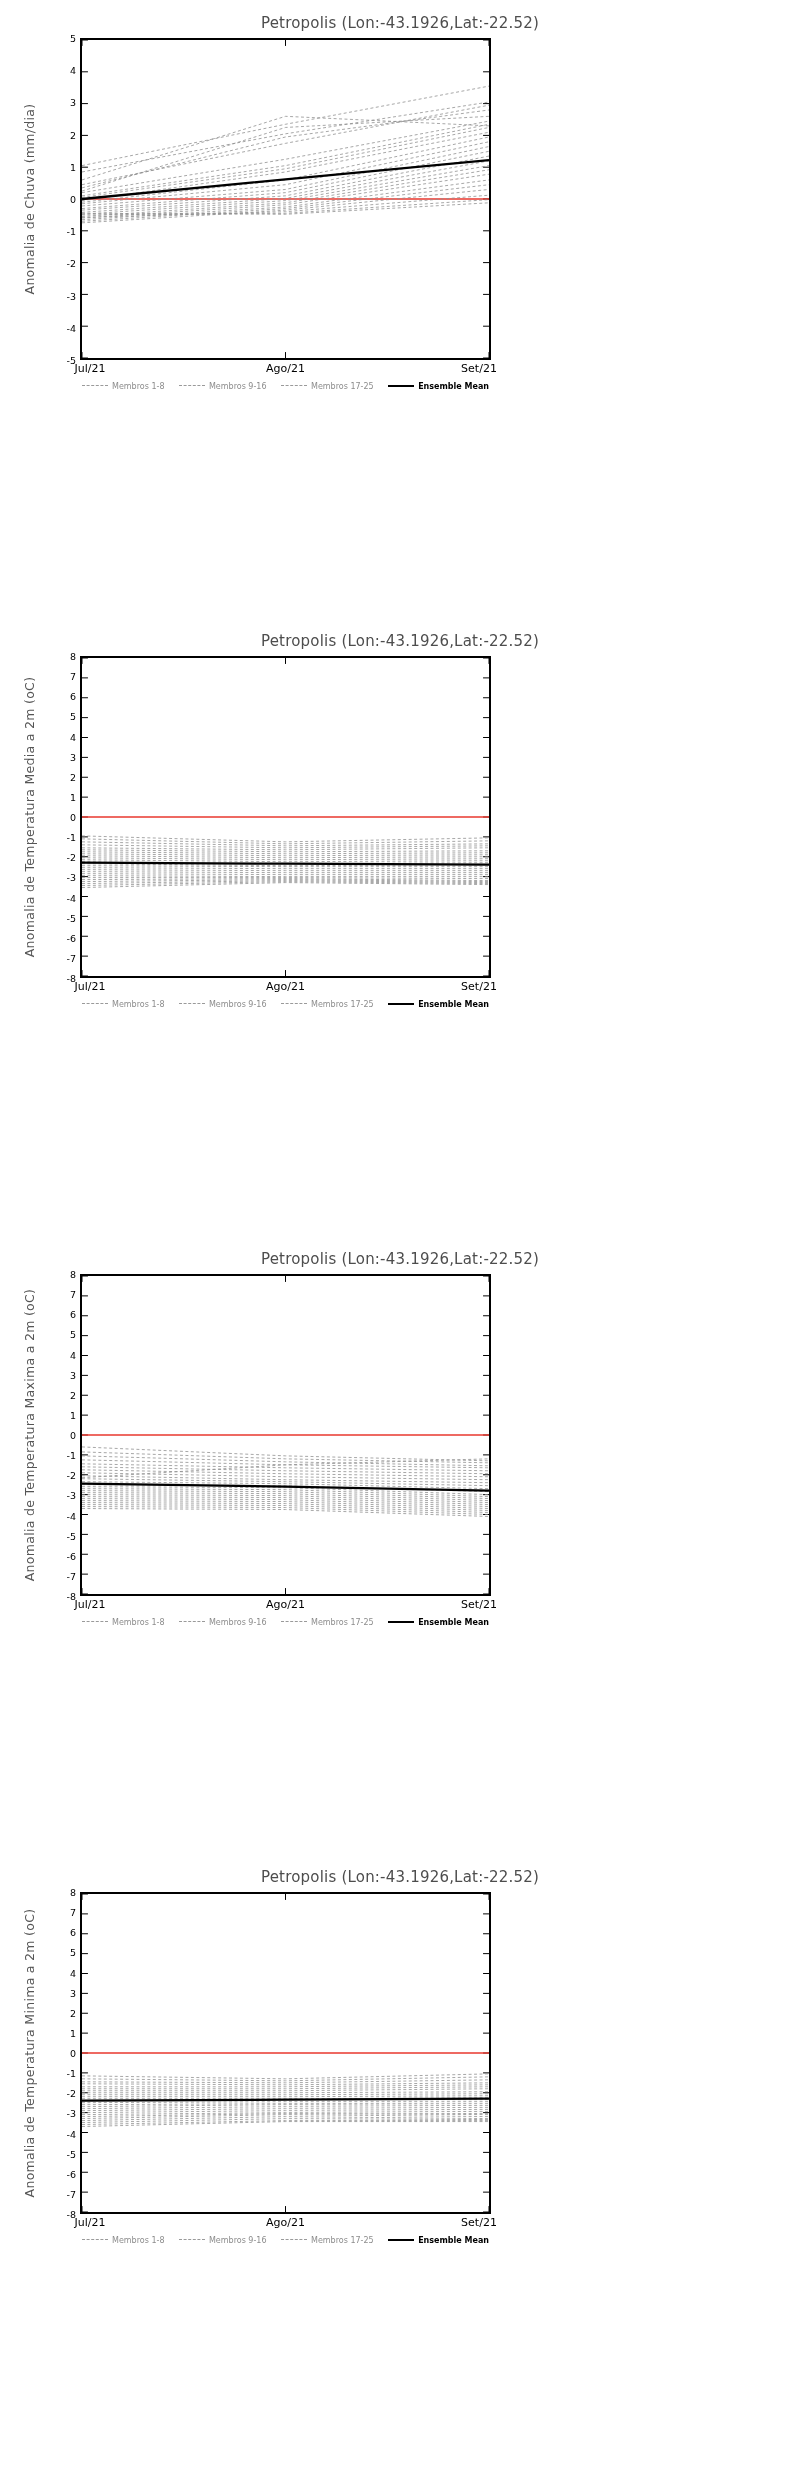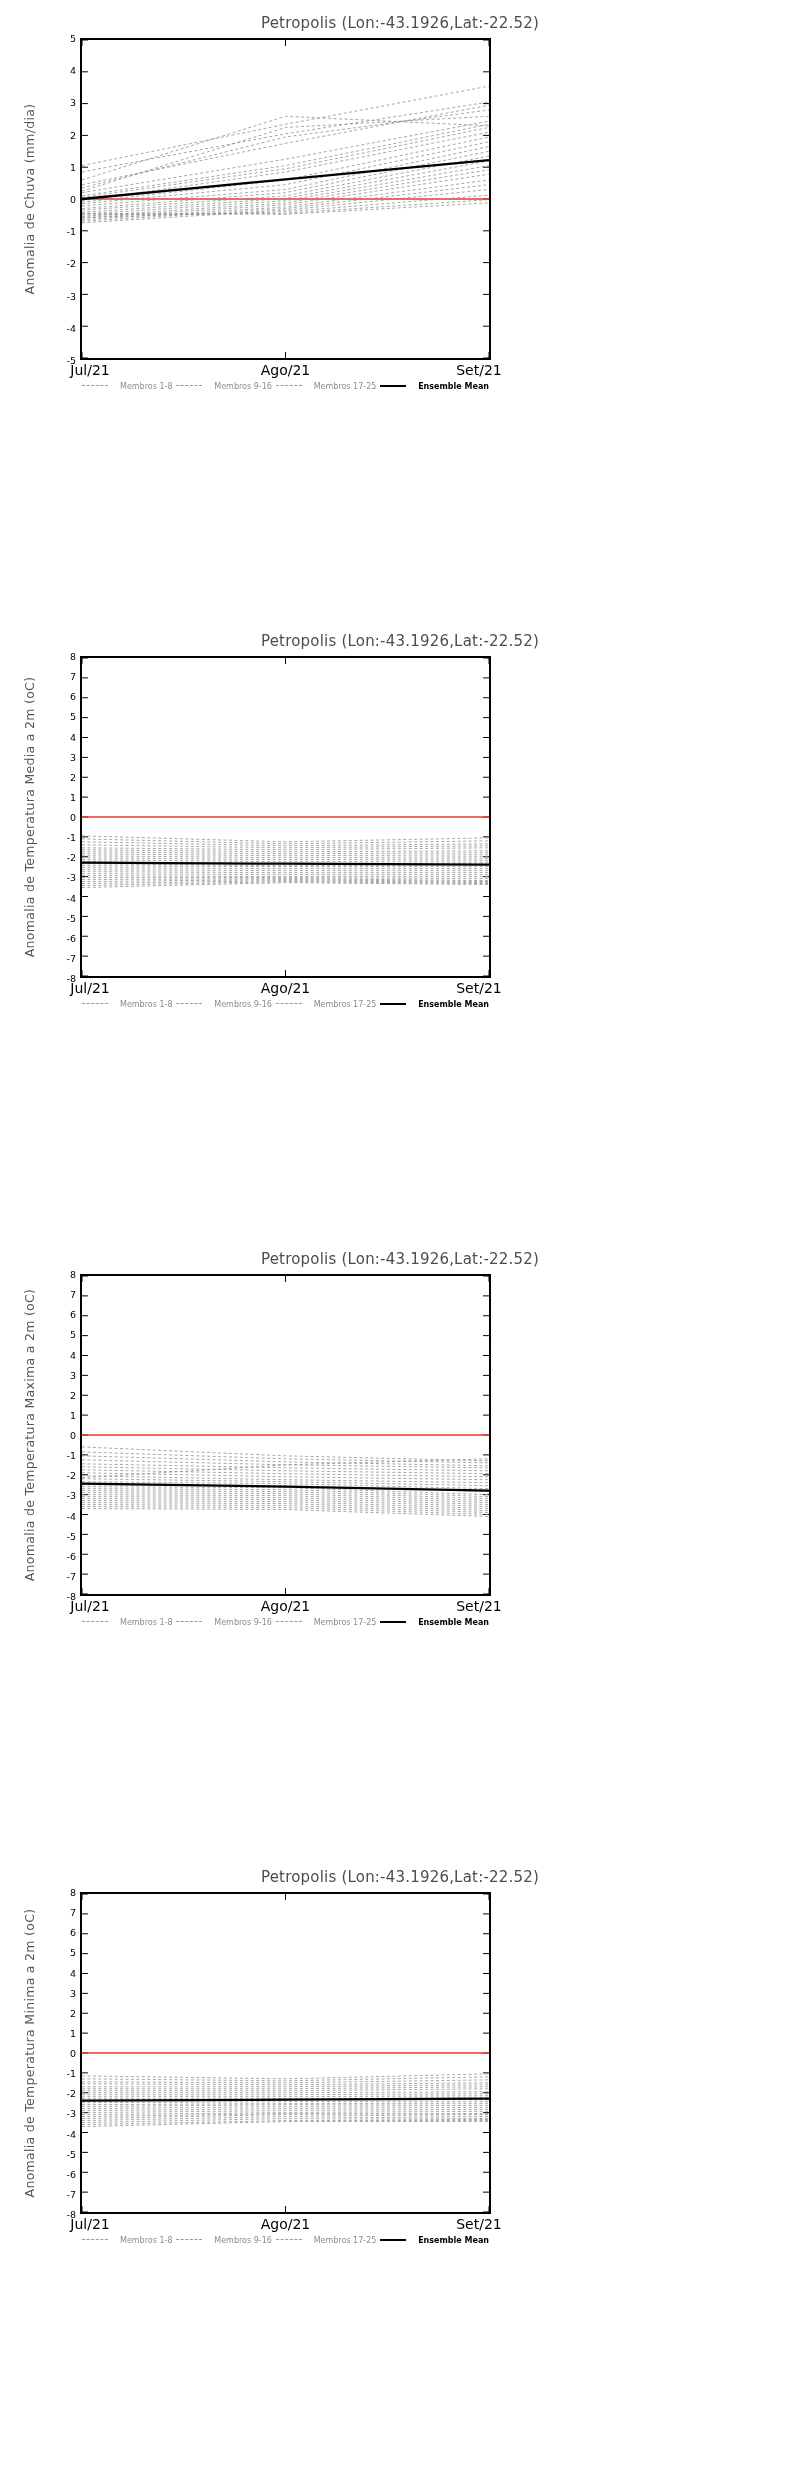--- a/index.html
+++ b/index.html
@@ -78,41 +78,41 @@
   .xtick-wrap {
     position: absolute;
     left: 80px;
     top: 360px;
     width: 411px;
     height: 18px;
   }
   .xtick {
     position: absolute;
     top: 2px;
-    font-size: 14px;
+    font-size: 11px;
     color: #000000;
     transform: translateX(-50%);
     white-space: nowrap;
   }
   .legend {
     position: absolute;
     left: 80px;
     top: 378px;
     width: 411px;
     height: 16px;
     display: flex;
     justify-content: space-between;
     align-items: center;
     padding: 0 2px;
     box-sizing: border-box;
   }
   .legend-item {
     display: flex;
     align-items: center;
-    gap: 12px;
+    gap: 4px;
     font-size: 8px;
     color: #8c8c8c;
     white-space: nowrap;
   }
   .legend-item.mean {
     color: #000000;
     font-weight: bold;
   }
   .legend-swatch {
     display: inline-block;

